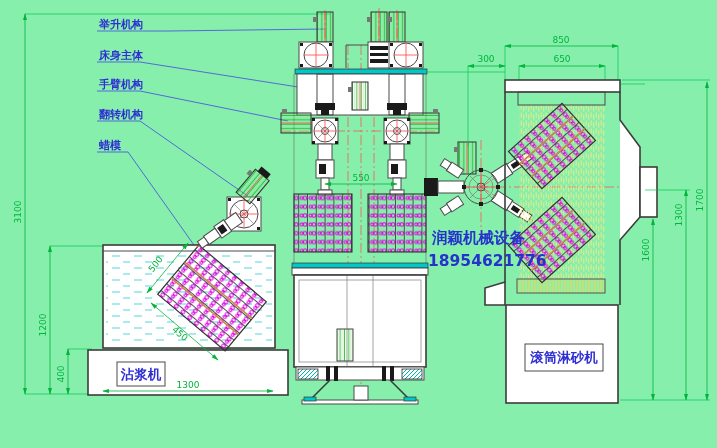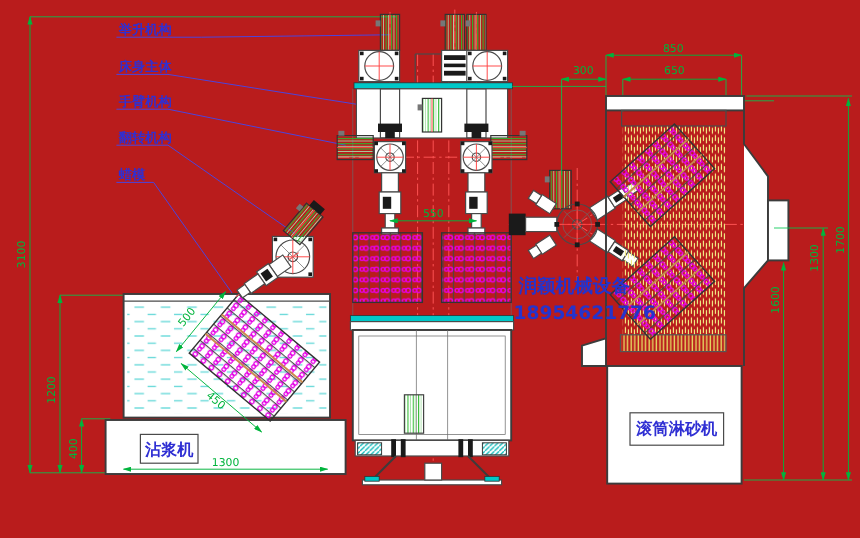--- a/index.html
+++ b/index.html
@@ -1,16 +1,16 @@
 <!DOCTYPE html>
 <html><head>
 <meta charset="utf-8">
 <style>
   html,body{margin:0;padding:0;background:#fff;}
-  .canvas{width:717px;height:448px;position:relative;background:#b91c1c;overflow:hidden;}
+  .canvas{width:717px;height:448px;position:relative;background:#86efac;overflow:hidden;}
   svg text{font-family:"DejaVu Sans","Liberation Sans",sans-serif;}
   .dimtxt{fill:#00b43c;font-size:9px;}
   .callout{fill:#2f2fd3;font-size:11px;font-weight:bold;}
   .leader{stroke:#4646e6;stroke-width:0.8;fill:none;}
   .dimline{stroke:#00b43c;stroke-width:0.8;fill:none;}
   .extline{stroke:#00c850;stroke-width:0.7;fill:none;}
   .out1{stroke:#4a4a4a;stroke-width:1;fill:none;}
   .out2{stroke:#3c3c3c;stroke-width:1.6;fill:#fff;}
   .thin{stroke:#6a6a6a;stroke-width:0.6;fill:none;}
   .red{stroke:#ff5555;stroke-width:0.8;fill:none;stroke-dasharray:10 3 2 3;}

